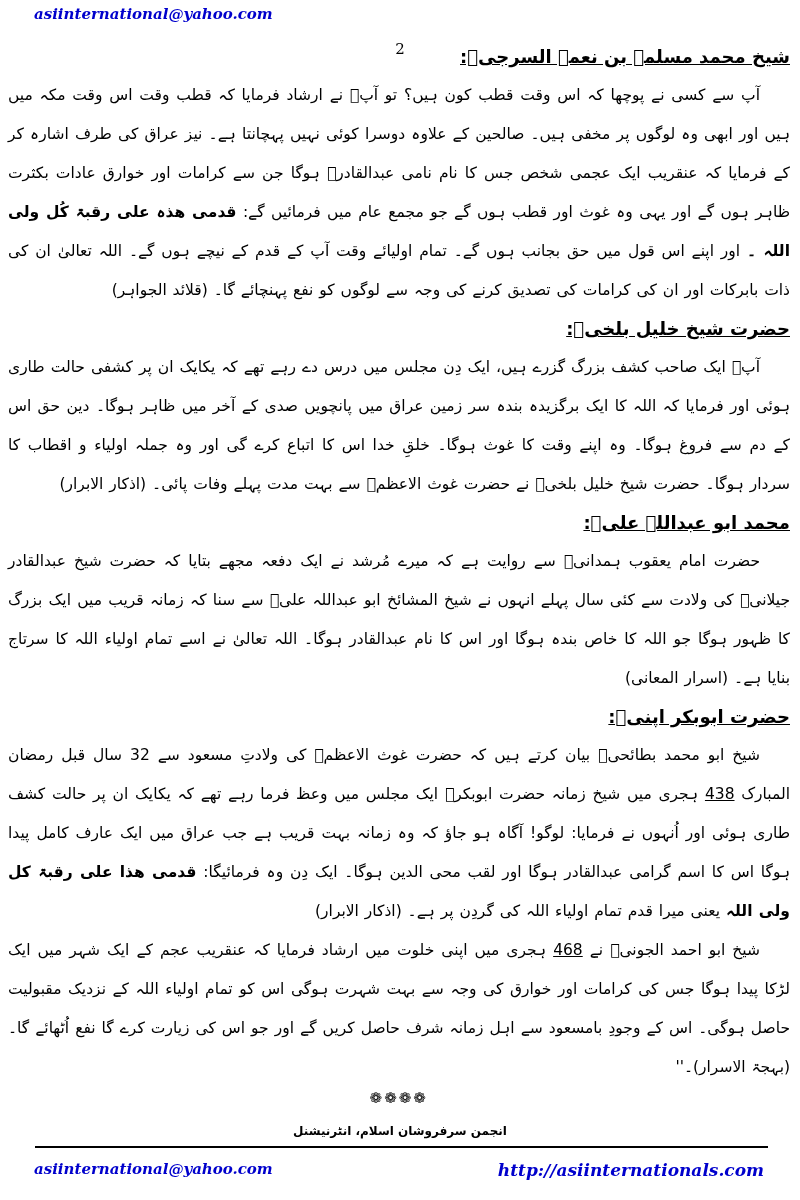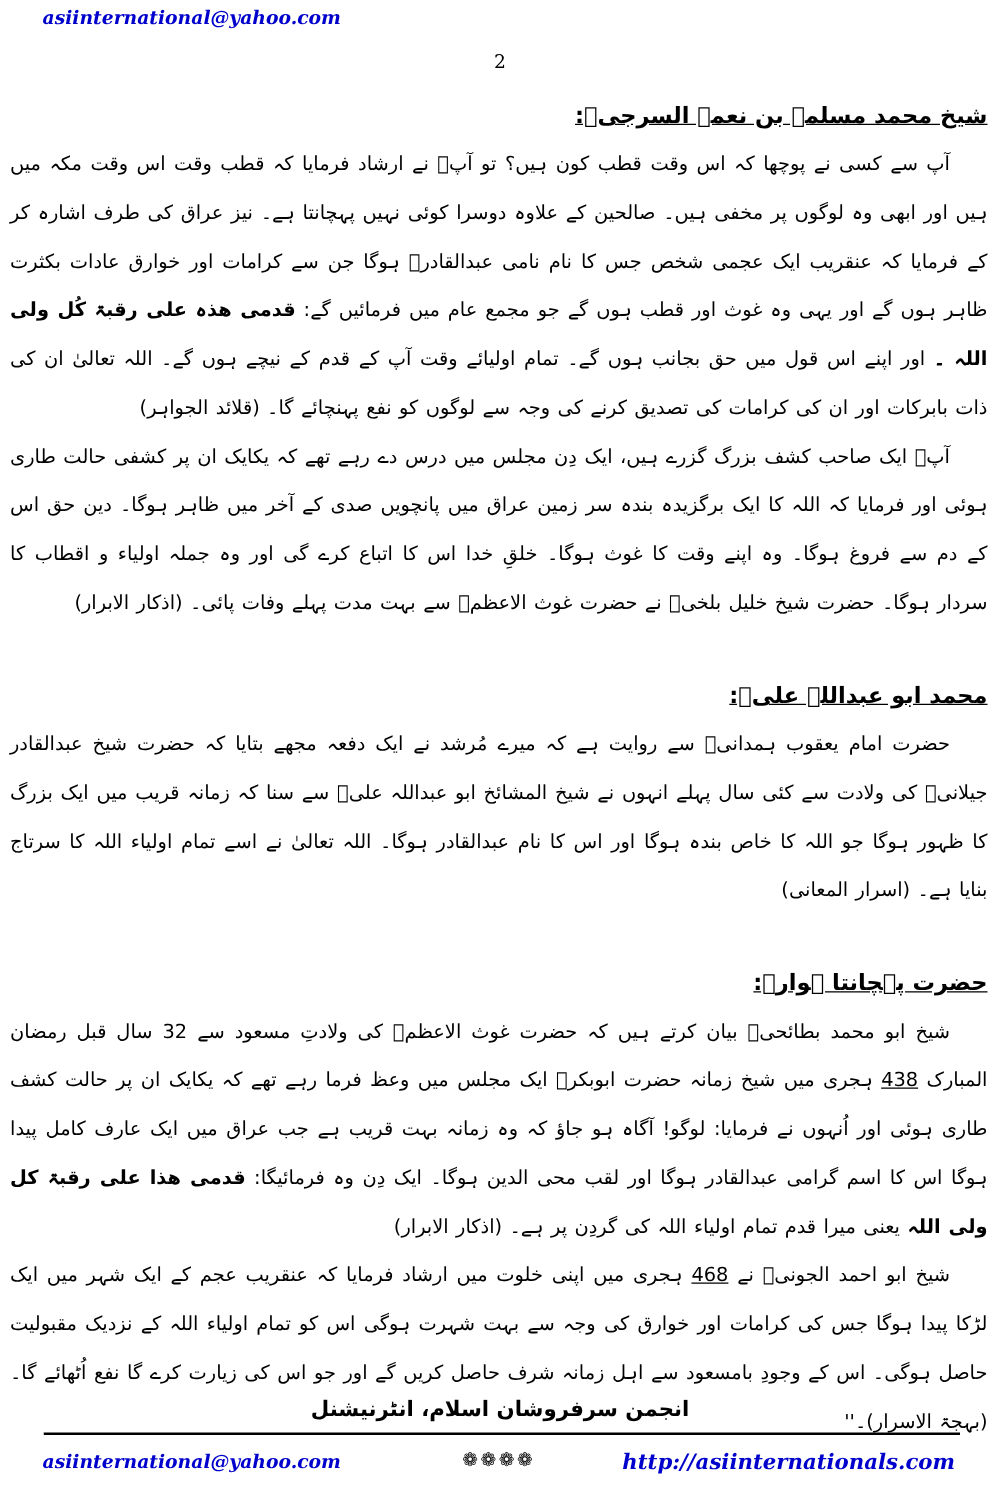--- a/index.html
+++ b/index.html
@@ -28,21 +28,20 @@
   .content {
     position:absolute; top:38px; left:8px; right:10px;
     direction:rtl;
     text-align:justify;
   }
   .heading {
     font-size:18px; font-weight:bold;
     text-decoration:underline;
     line-height:38px;
     text-align:right;
-    margin-top:36px;
   }
   .para {
     font-size:15.5px;
     line-height:39px;
     text-indent:30px;
     word-spacing:1px;
   }
   .para .b { font-weight:bold; }
   .para .u { text-decoration:underline; }
   .citation {
@@ -57,21 +56,21 @@
     text-align:center;
     font-size:15px;
     line-height:22px;
     letter-spacing:2px;
   }
   .org-name {
     position:absolute; left:0; bottom:62px; width:100%;
     text-align:center;
     direction:rtl;
     font-weight:bold;
-    font-size:17px;
+    font-size:12px;
     color:#000;
   }
   .footer-rule {
     position:absolute; left:35px; right:32px; bottom:52px;
     border-top:2px solid #000;
   }
   .footer-email {
     position:absolute; left:34px; bottom:22px;
     font-family:"DejaVu Serif", serif;
     font-style:italic; font-weight:bold;
@@ -93,24 +92,25 @@
 <div class="page">
 
   <a class="top-email">asiinternational@yahoo.com</a>
 
   <div class="page-number">2</div>
 
   <div class="content">
 
     <div class="heading">شیخ محمد مسلمہ بن نعمۃ السرجیؒ:</div>
       <div class="para"><span>آپ سے کسی نے پوچھا کہ اس وقت قطب کون ہیں؟ تو آپؓ نے ارشاد فرمایا کہ قطب وقت اس وقت مکہ میں ہیں اور ابھی وہ لوگوں پر مخفی ہیں۔ صالحین کے علاوہ دوسرا کوئی نہیں پہچانتا ہے۔ نیز عراق کی طرف اشارہ کر کے فرمایا کہ عنقریب ایک عجمی شخص جس کا نام نامی عبدالقادرؒ ہوگا جن سے کرامات اور خوارق عادات بکثرت ظاہر ہوں گے اور یہی وہ غوث اور قطب ہوں گے جو مجمع عام میں فرمائیں گے: </span><span class="b">قدمی ھذہ علی رقبۃ کُل ولی اللہ ۔</span><span> اور اپنے اس قول میں حق بجانب ہوں گے۔ تمام اولیائے وقت آپ کے قدم کے نیچے ہوں گے۔ اللہ تعالیٰ ان کی ذات بابرکات اور ان کی کرامات کی تصدیق کرنے کی وجہ سے لوگوں کو نفع پہنچائے گا۔ (قلائد الجواہر)</span></div>
+      <div class="heading">حضرت شیخ خلیل بلخیؒ:</div>
       <div class="para"><span>آپؒ ایک صاحب کشف بزرگ گزرے ہیں، ایک دِن مجلس میں درس دے رہے تھے کہ یکایک ان پر کشفی حالت طاری ہوئی اور فرمایا کہ اللہ کا ایک برگزیدہ بندہ سر زمین عراق میں پانچویں صدی کے آخر میں ظاہر ہوگا۔ دین حق اس کے دم سے فروغ ہوگا۔ وہ اپنے وقت کا غوث ہوگا۔ خلقِ خدا اس کا اتباع کرے گی اور وہ جملہ اولیاء و اقطاب کا سردار ہوگا۔ حضرت شیخ خلیل بلخیؒ نے حضرت غوث الاعظمؒ سے بہت مدت پہلے وفات پائی۔ (اذکار الابرار)</span></div>
       <div class="heading">محمد ابو عبداللہ علیؒ:</div>
       <div class="para"><span>حضرت امام یعقوب ہمدانیؒ سے روایت ہے کہ میرے مُرشد نے ایک دفعہ مجھے بتایا کہ حضرت شیخ عبدالقادر جیلانیؓ کی ولادت سے کئی سال پہلے انہوں نے شیخ المشائخ ابو عبداللہ علیؒ سے سنا کہ زمانہ قریب میں ایک بزرگ کا ظہور ہوگا جو اللہ کا خاص بندہ ہوگا اور اس کا نام عبدالقادر ہوگا۔ اللہ تعالیٰ نے اسے تمام اولیاء اللہ کا سرتاج بنایا ہے۔ (اسرار المعانی)</span></div>
-      <div class="heading">حضرت پہچانتا ہوارؒ:</div>
+      <div class="heading">حضرت ابوبکر اپنیؒ:</div>
       <div class="para"><span>شیخ ابو محمد بطائحیؒ بیان کرتے ہیں کہ حضرت غوث الاعظمؓ کی ولادتِ مسعود سے 32 سال قبل رمضان المبارک </span><span class="u">438</span><span> ہجری میں شیخ زمانہ حضرت ابوبکرؒ ایک مجلس میں وعظ فرما رہے تھے کہ یکایک ان پر حالت کشف طاری ہوئی اور اُنہوں نے فرمایا: لوگو! آگاہ ہو جاؤ کہ وہ زمانہ بہت قریب ہے جب عراق میں ایک عارف کامل پیدا ہوگا اس کا اسم گرامی عبدالقادر ہوگا اور لقب محی الدین ہوگا۔ ایک دِن وہ فرمائیگا: </span><span class="b">قدمی ھذا علی رقبۃ کل ولی اللہ</span><span> یعنی میرا قدم تمام اولیاء اللہ کی گردِن پر ہے۔ (اذکار الابرار)</span></div>
       <div class="para"><span>شیخ ابو احمد الجونیؒ نے </span><span class="u">468</span><span> ہجری میں اپنی خلوت میں ارشاد فرمایا کہ عنقریب عجم کے ایک شہر میں ایک لڑکا پیدا ہوگا جس کی کرامات اور خوارق کی وجہ سے بہت شہرت ہوگی اس کو تمام اولیاء اللہ کے نزدیک مقبولیت حاصل ہوگی۔ اس کے وجودِ بامسعود سے اہل زمانہ شرف حاصل کریں گے اور جو اس کی زیارت کرے گا نفع اُٹھائے گا۔ (بہجۃ الاسرار)۔''</span></div>
     <div class="ornament">❁❁❁❁</div>
   </div>
 
   <div class="org-name">انجمن سرفروشان اسلام، انٹرنیشنل</div>
 
   <div class="footer-rule"></div>
 
   <a class="footer-email">asiinternational@yahoo.com</a>

